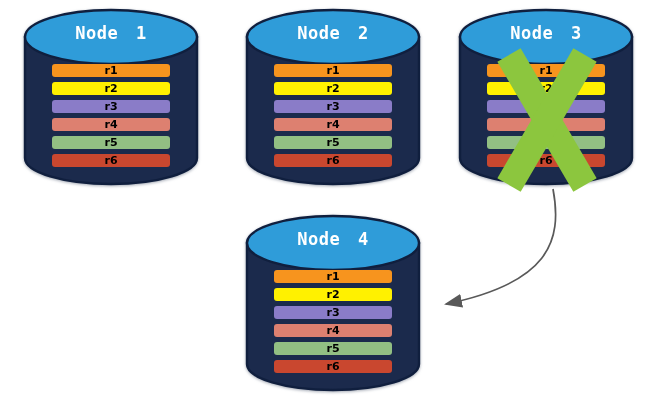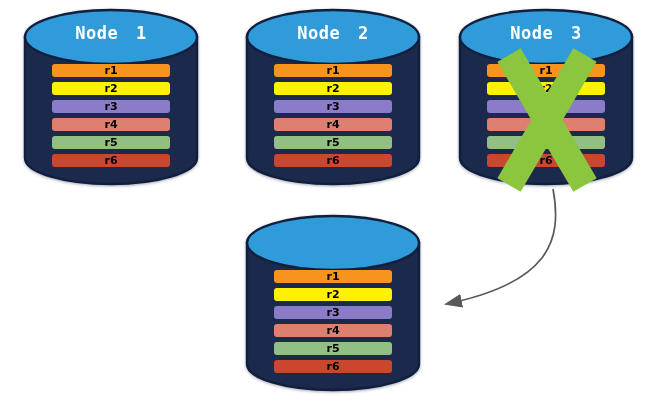--- a/index.html
+++ b/index.html
@@ -88,20 +88,21 @@
       <line x1="14" y1="8" x2="90" y2="138" stroke-width="27" stroke="#8CC63E"></line>
       <line x1="90" y1="8" x2="14" y2="138" stroke-width="27" stroke="#8CC63E"></line>
     </svg>
   </div>
 
   <div class="node n4">
     <svg class="cylinder" width="178" height="182" viewBox="0 0 178 182">
       <path d="M3,29 V150 A86,26 0 0 0 175,150 V29 Z" stroke-width="2.4" fill="#1B2A4C" stroke="#101F3E"></path>
       <ellipse cx="89" cy="29" rx="86" ry="27" stroke-width="2.4" fill="#2F9CD9" stroke="#101F3E"></ellipse>
     </svg>
+    <div class="node-label">Node 4</div>
     <div class="bars">
       <div class="bar" style="background-color: rgb(247, 148, 30);">r1</div>
       <div class="bar" style="background-color: rgb(255, 241, 0);">r2</div>
       <div class="bar" style="background-color: rgb(138, 124, 200);">r3</div>
       <div class="bar" style="background-color: rgb(221, 128, 112);">r4</div>
       <div class="bar" style="background-color: rgb(146, 191, 131);">r5</div>
       <div class="bar" style="background-color: rgb(201, 71, 47);">r6</div>
     </div>
   </div>
 

